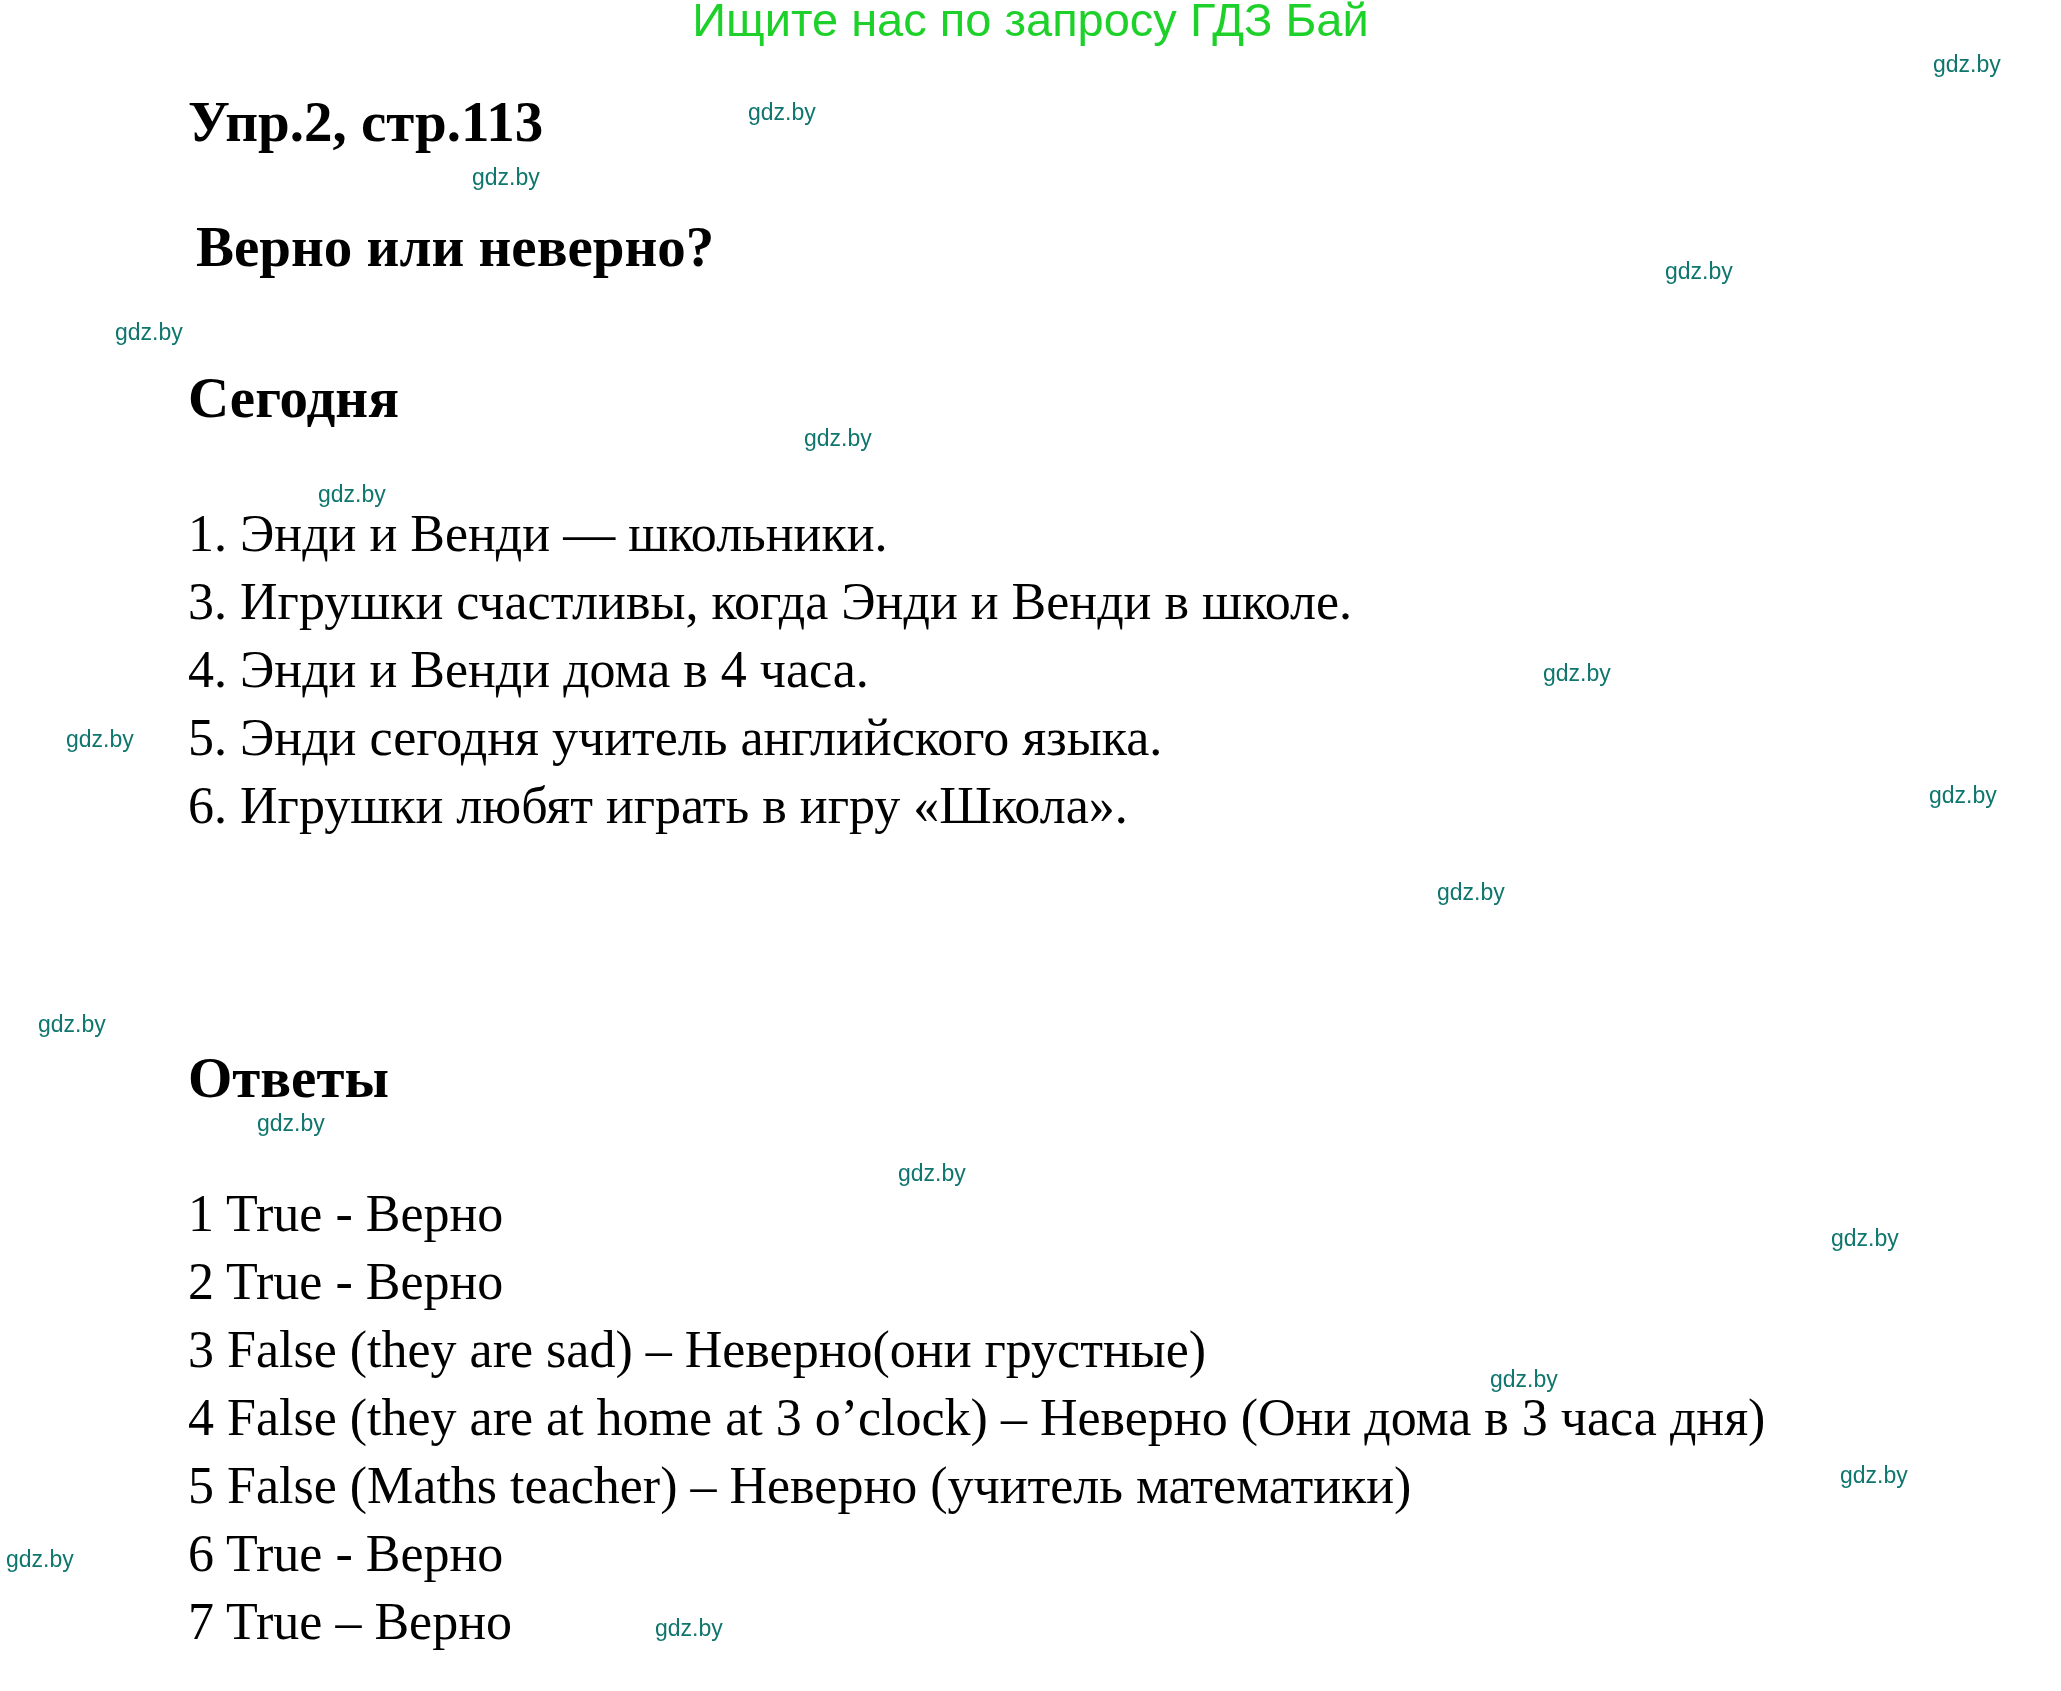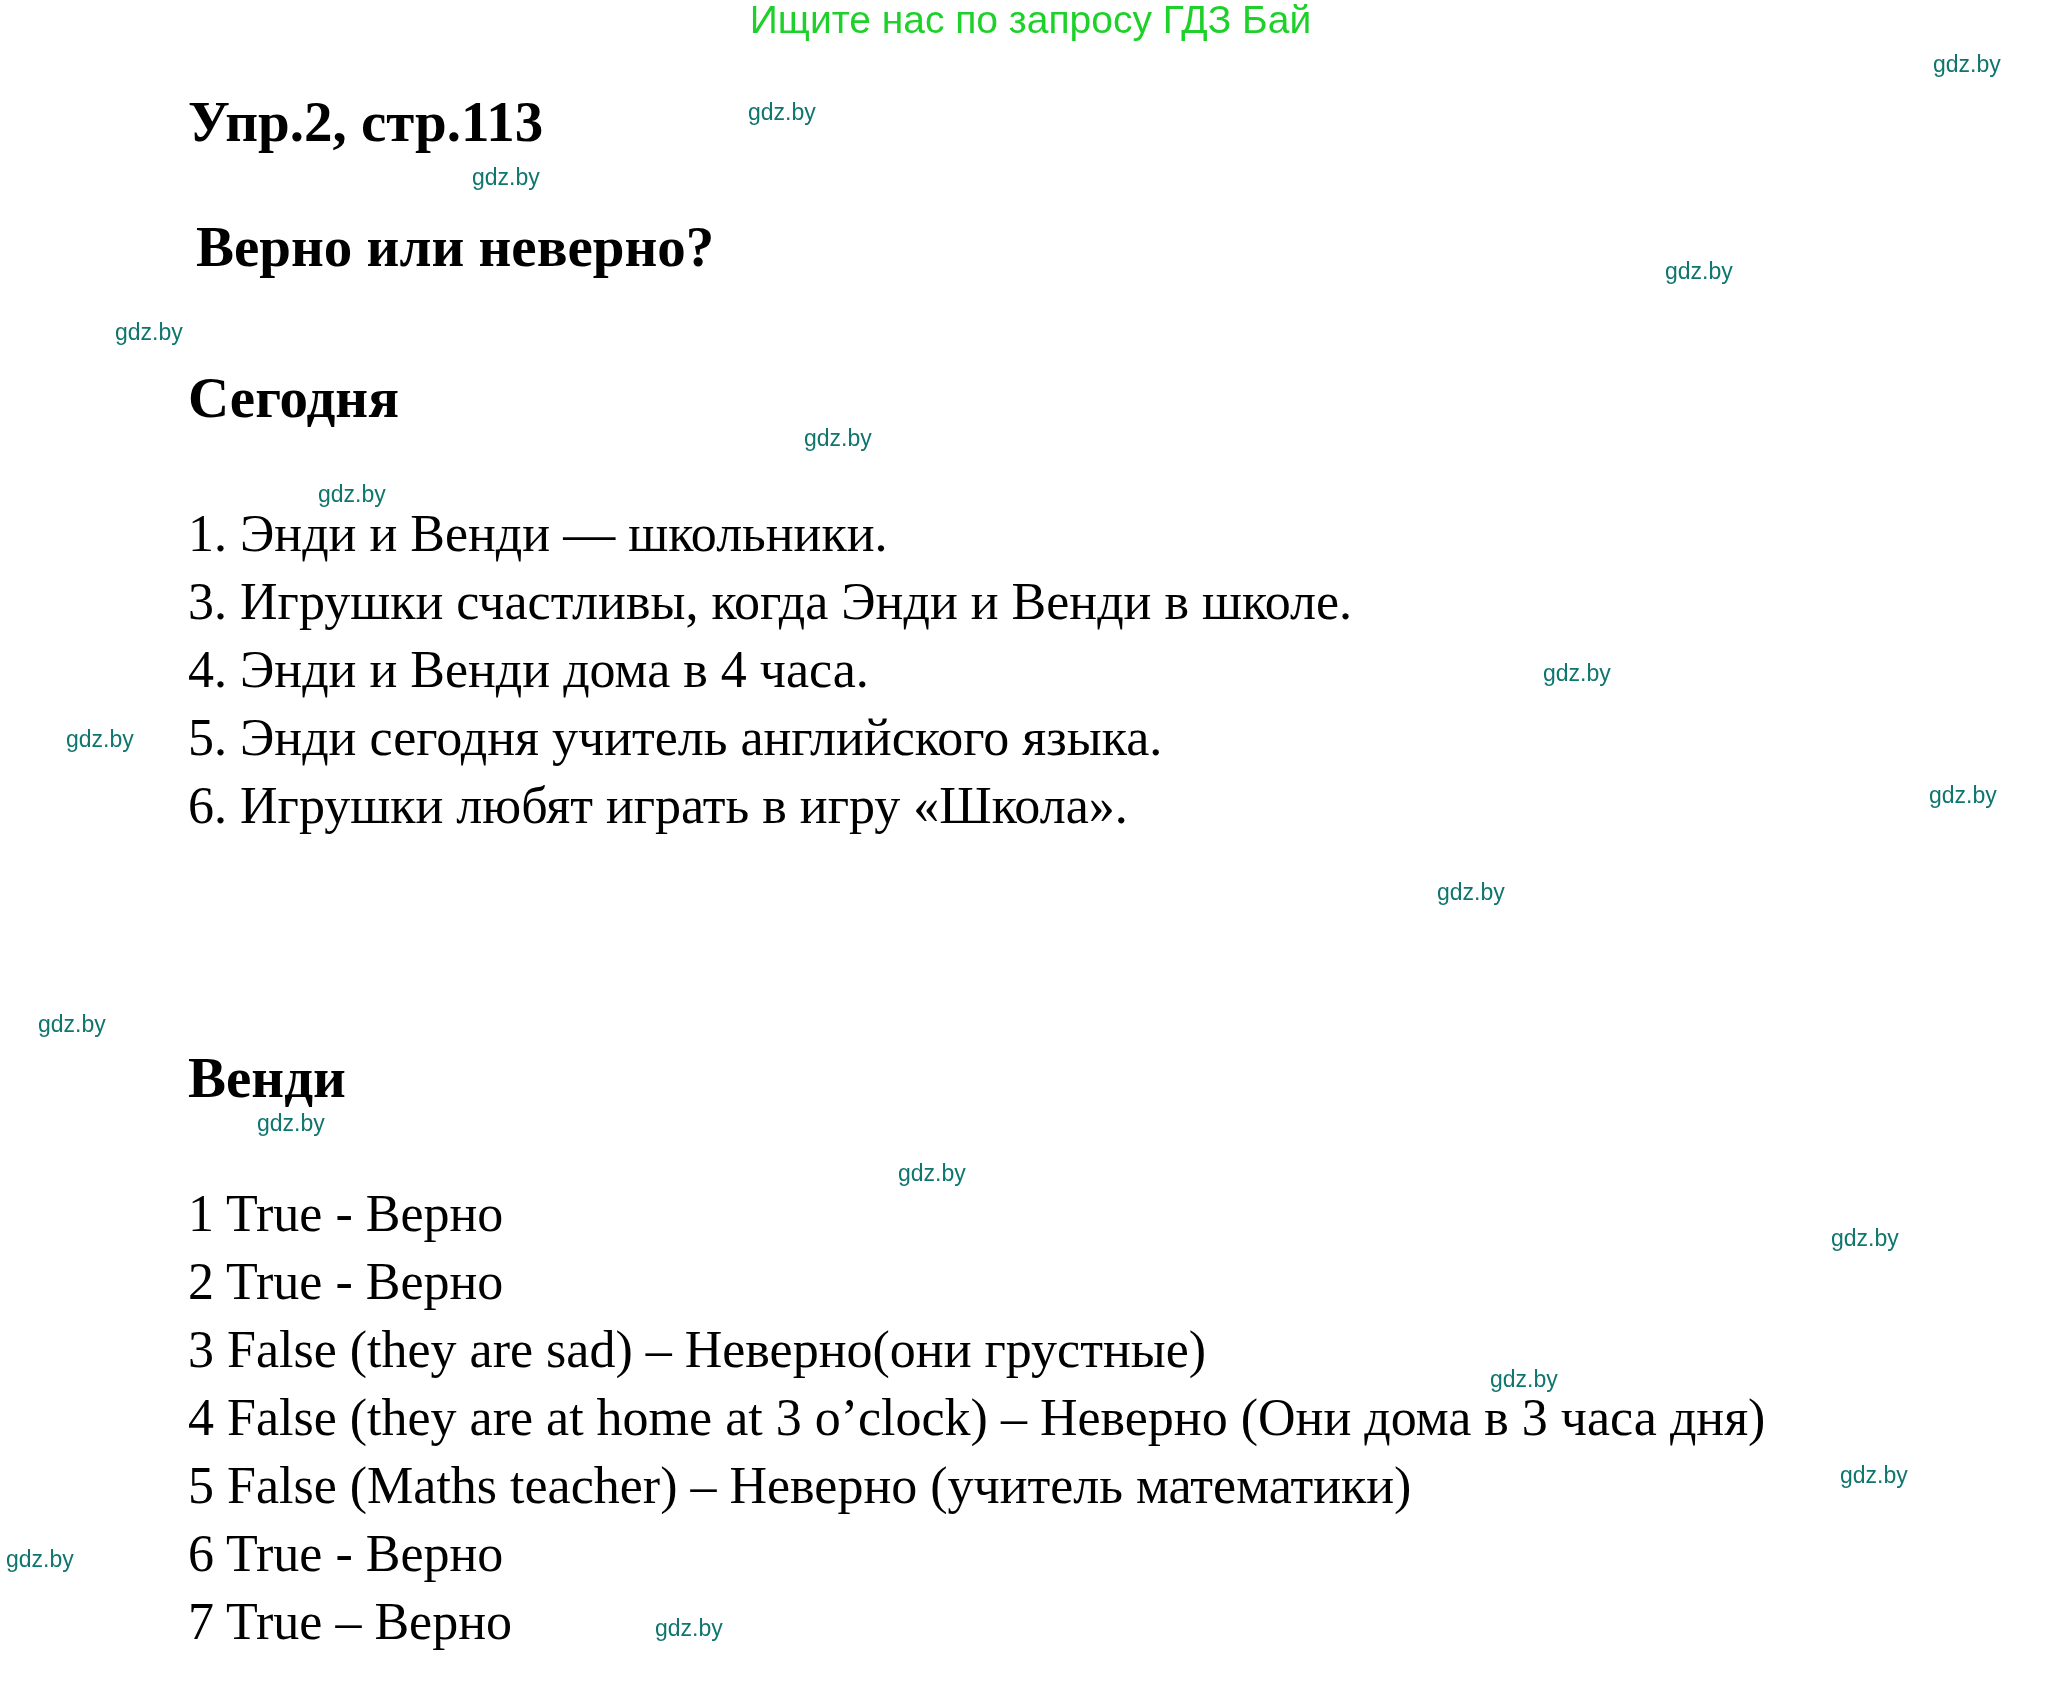--- a/index.html
+++ b/index.html
@@ -16,21 +16,21 @@
     }
     .banner {
       position: absolute;
       left: 0;
       width: 2061px;
       text-align: center;
       font-family: "Liberation Sans", sans-serif;
     }
     .banner-top {
       top: 0;
-      font-size: 39px;
+      font-size: 47px;
       line-height: 40px;
       color: #1ed12a;
     }
     .banner-bottom {
       top: 1709px;
       font-size: 35px;
       line-height: 40px;
       color: #3f1480;
     }
     .heading {
@@ -83,21 +83,21 @@
 <h2 class="heading h-translation">Сегодня</h2>
 
 <ul class="list list-translation">
   <li>1. Энди и Венди — школьники.</li>
   <li>3. Игрушки счастливы, когда Энди и Венди в школе.</li>
   <li>4. Энди и Венди дома в 4 часа.</li>
   <li>5. Энди сегодня учитель английского языка.</li>
   <li>6. Игрушки любят играть в игру «Школа».</li>
 </ul>
 
-<h2 class="heading h-answers">Венди</h2>
+<h2 class="heading h-answers">Ответы</h2>
 
 <ul class="list list-answers">
   <li>1 True - Верно</li>
   <li>2 True - Верно</li>
   <li>3 False (they are sad) – Неверно(они грустные)</li>
   <li>4 False (they are at home at 3 o’clock) – Неверно (Они дома в 3 часа дня)</li>
   <li>5 False (Maths teacher) – Неверно (учитель математики)</li>
   <li>6 True - Верно</li>
   <li>7 True – Верно</li>
 </ul>

